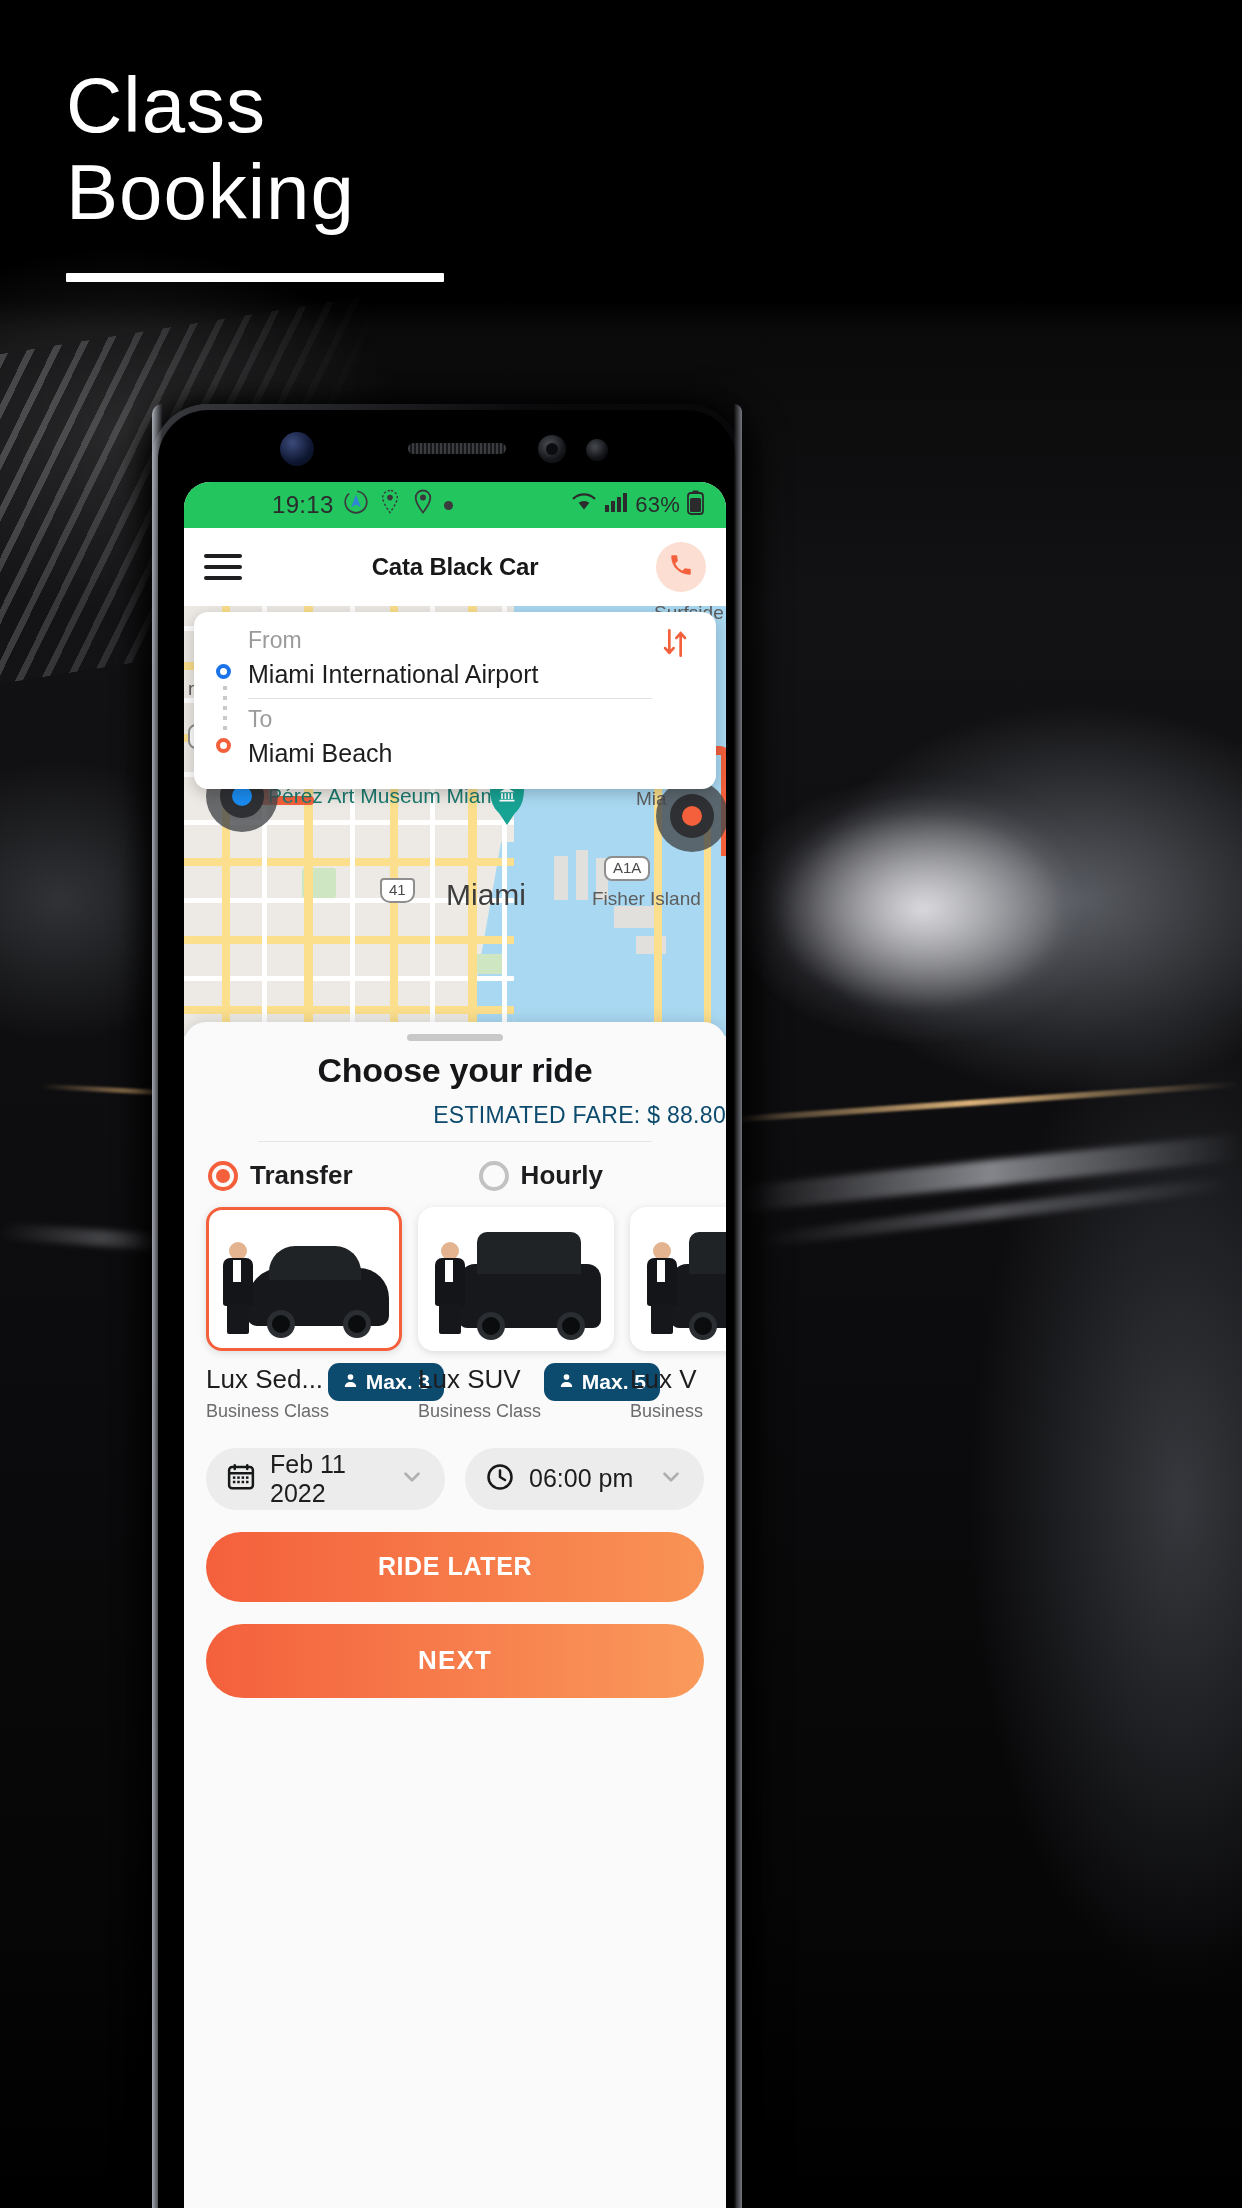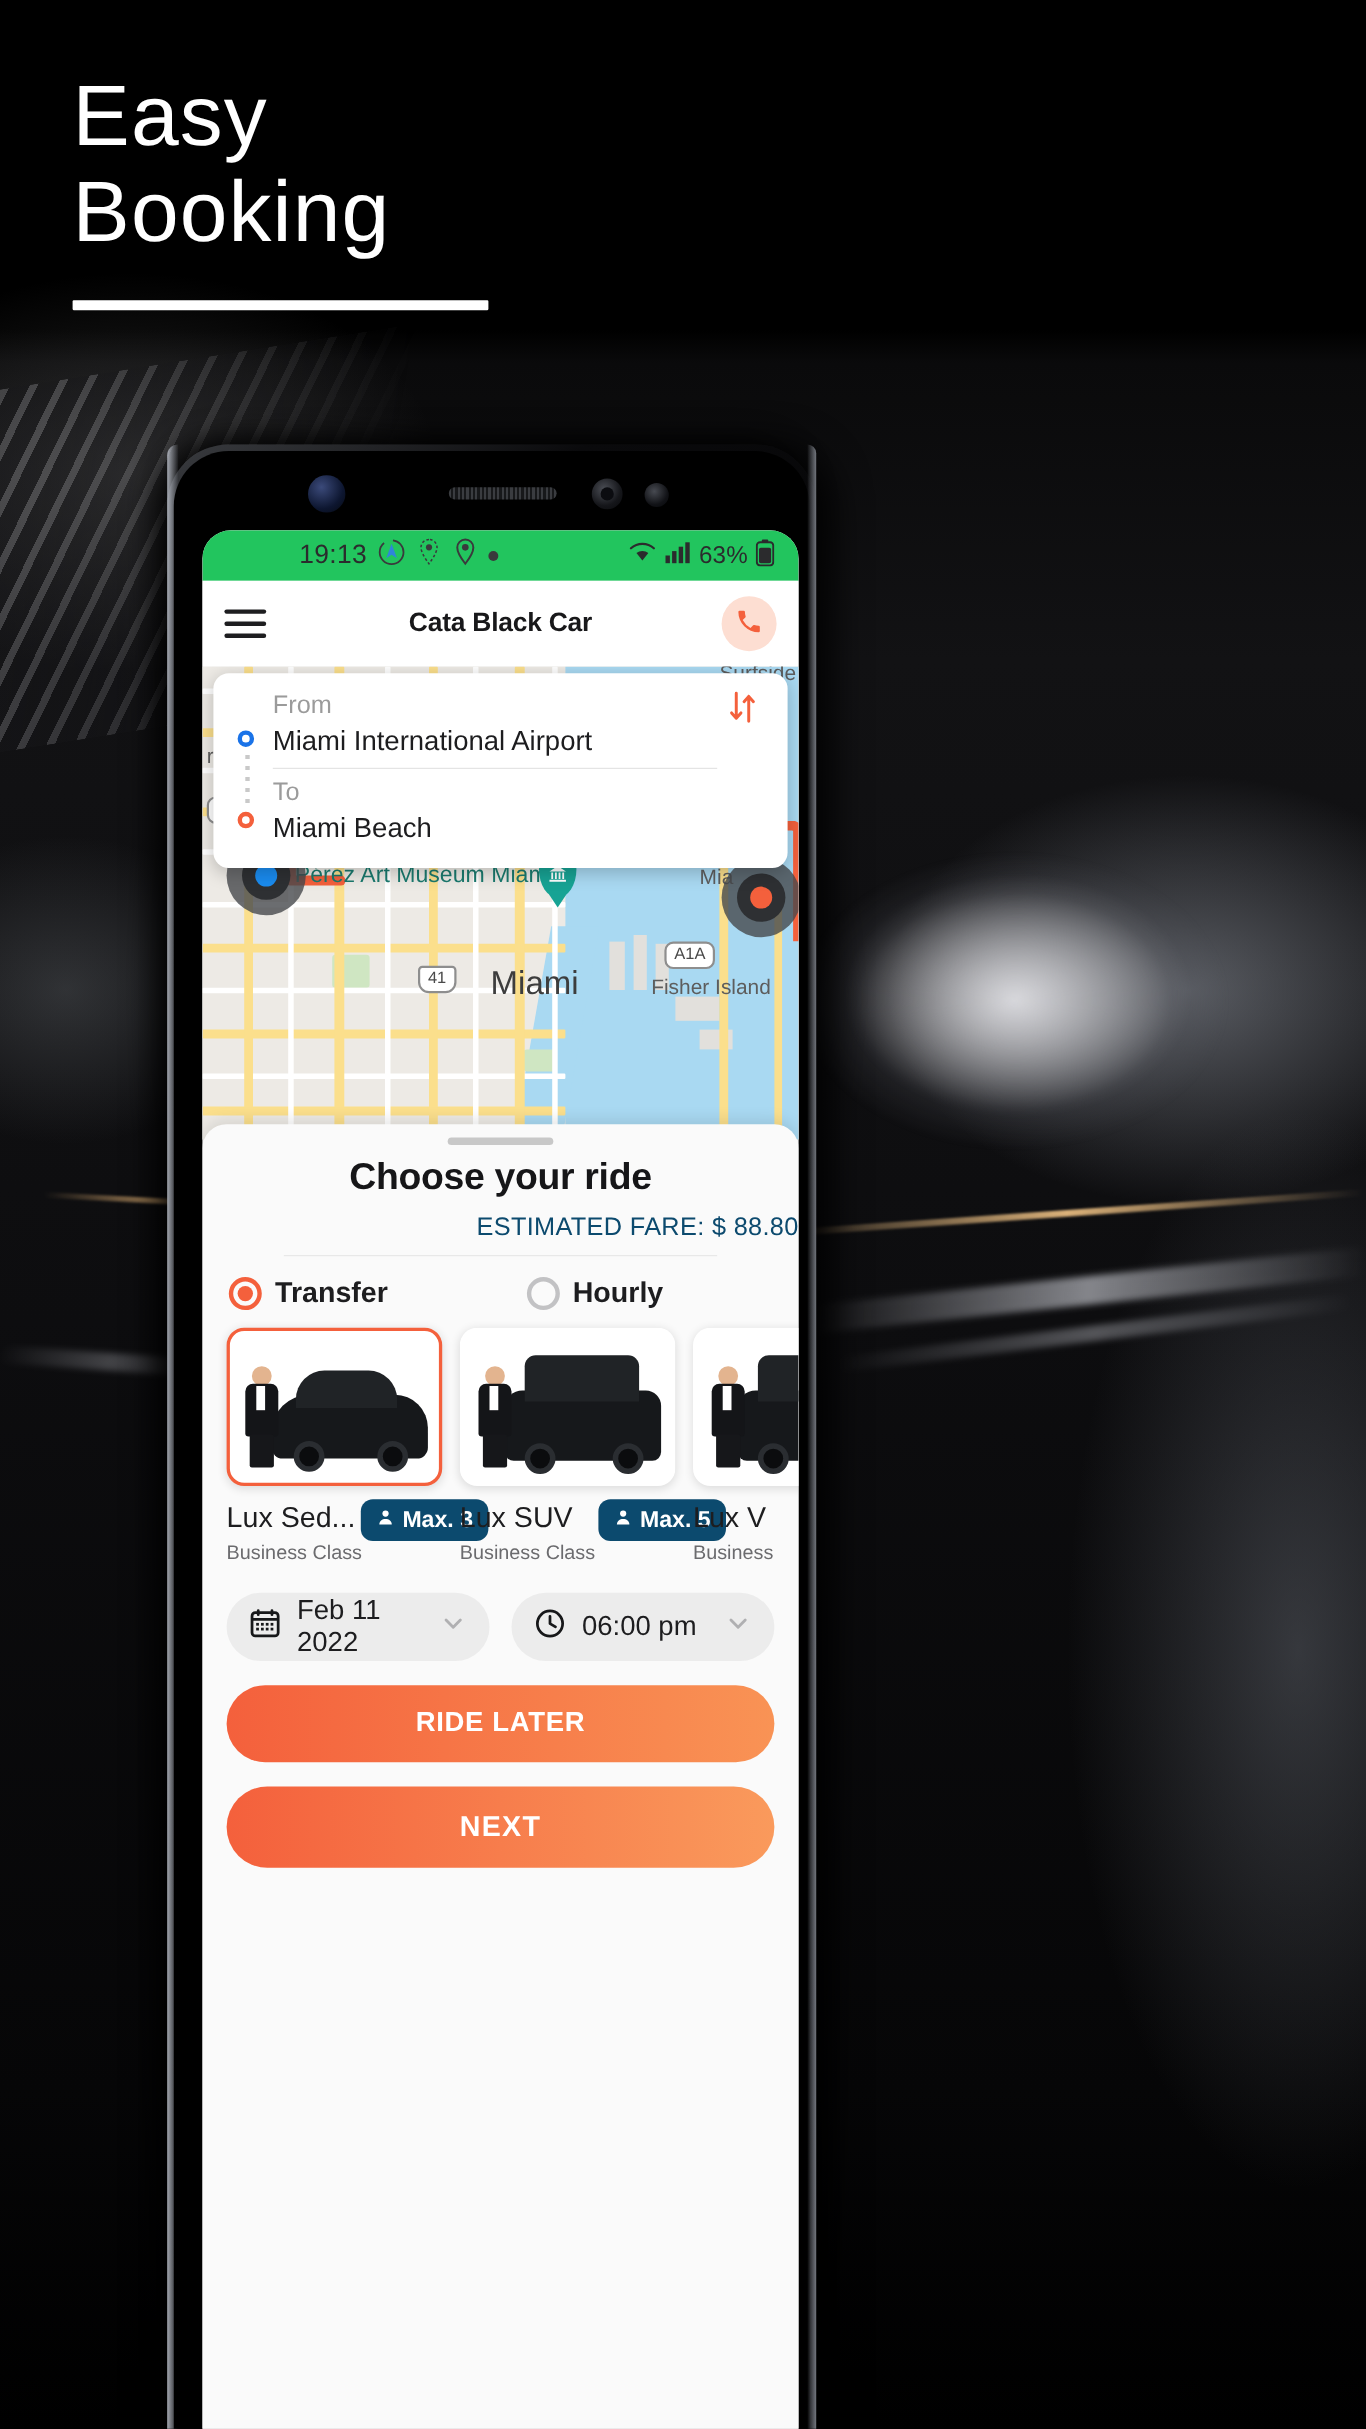--- a/index.html
+++ b/index.html
@@ -291,21 +291,21 @@
 <div id="bg">
   <div class="glare g4"></div>
   <div class="glare g1"></div>
   <div class="glare g2"></div>
   <div class="glare g3"></div>
   <div class="streak"></div>
   <div class="streak2"></div>
 </div>
 
 <div id="headline">
-  <div class="line">Easy</div>
+  <div class="line">Class</div>
   <div class="line">Booking</div>
   <div class="rule"></div>
 </div>
 
 <div id="phone">
   <div id="bezel">
     <div id="cam-left"></div>
     <div id="speaker"></div>
     <div id="cam-r1"></div>
     <div id="cam-r2"></div>

